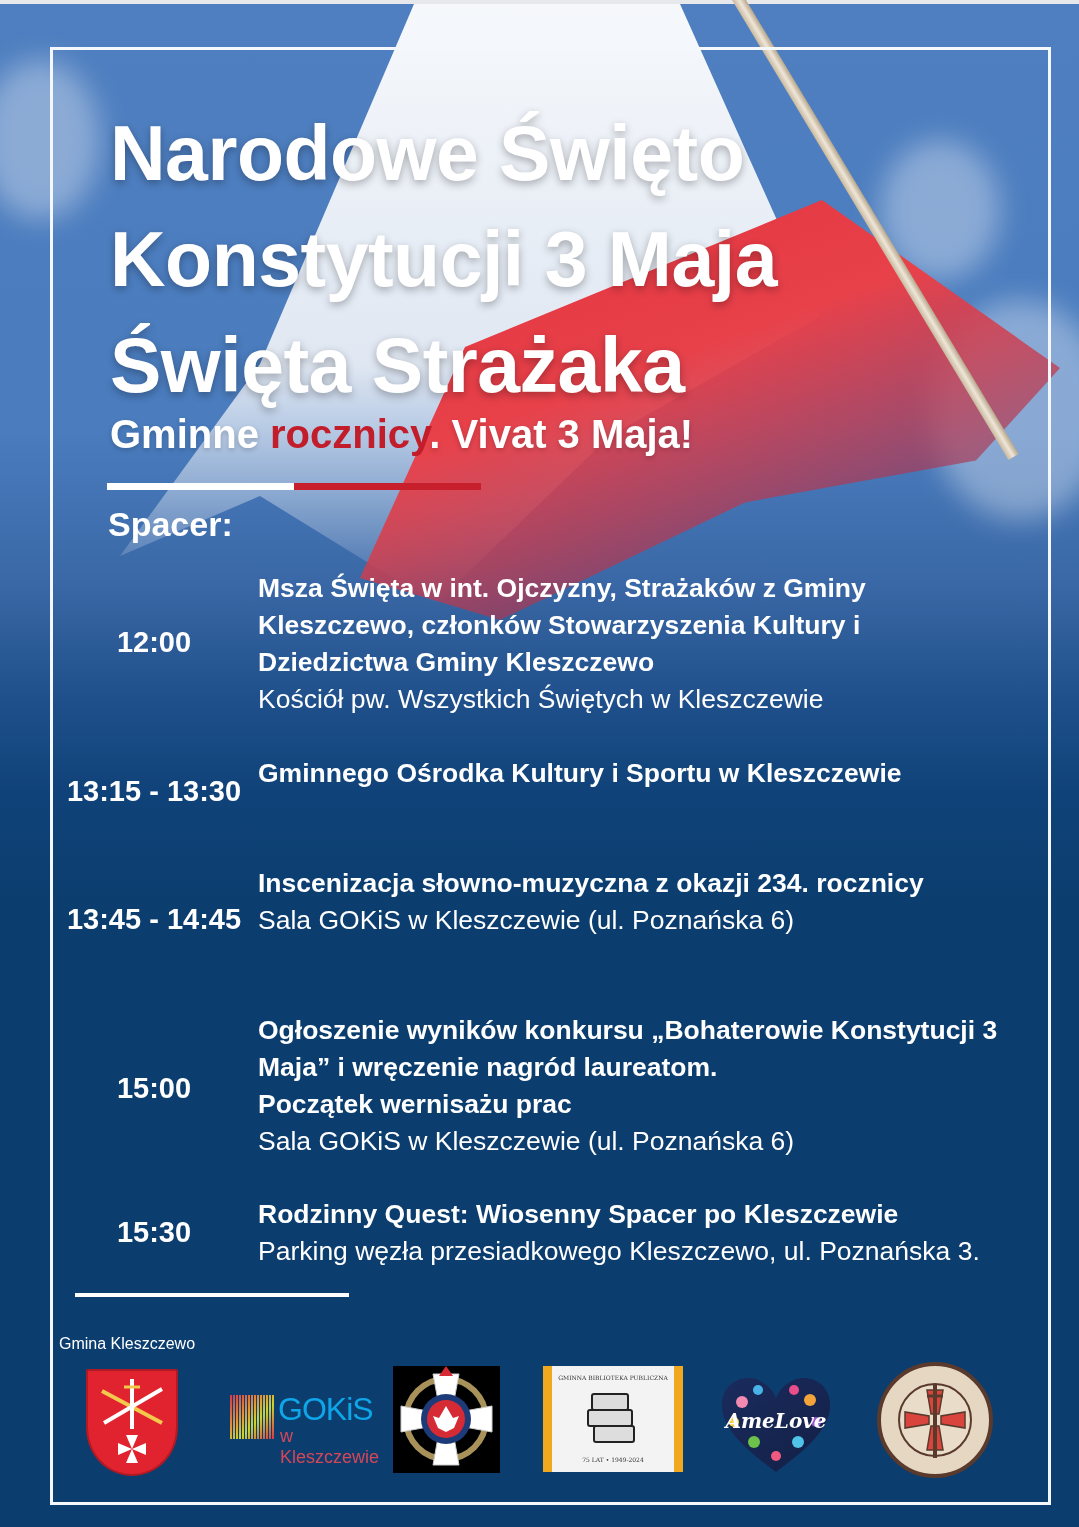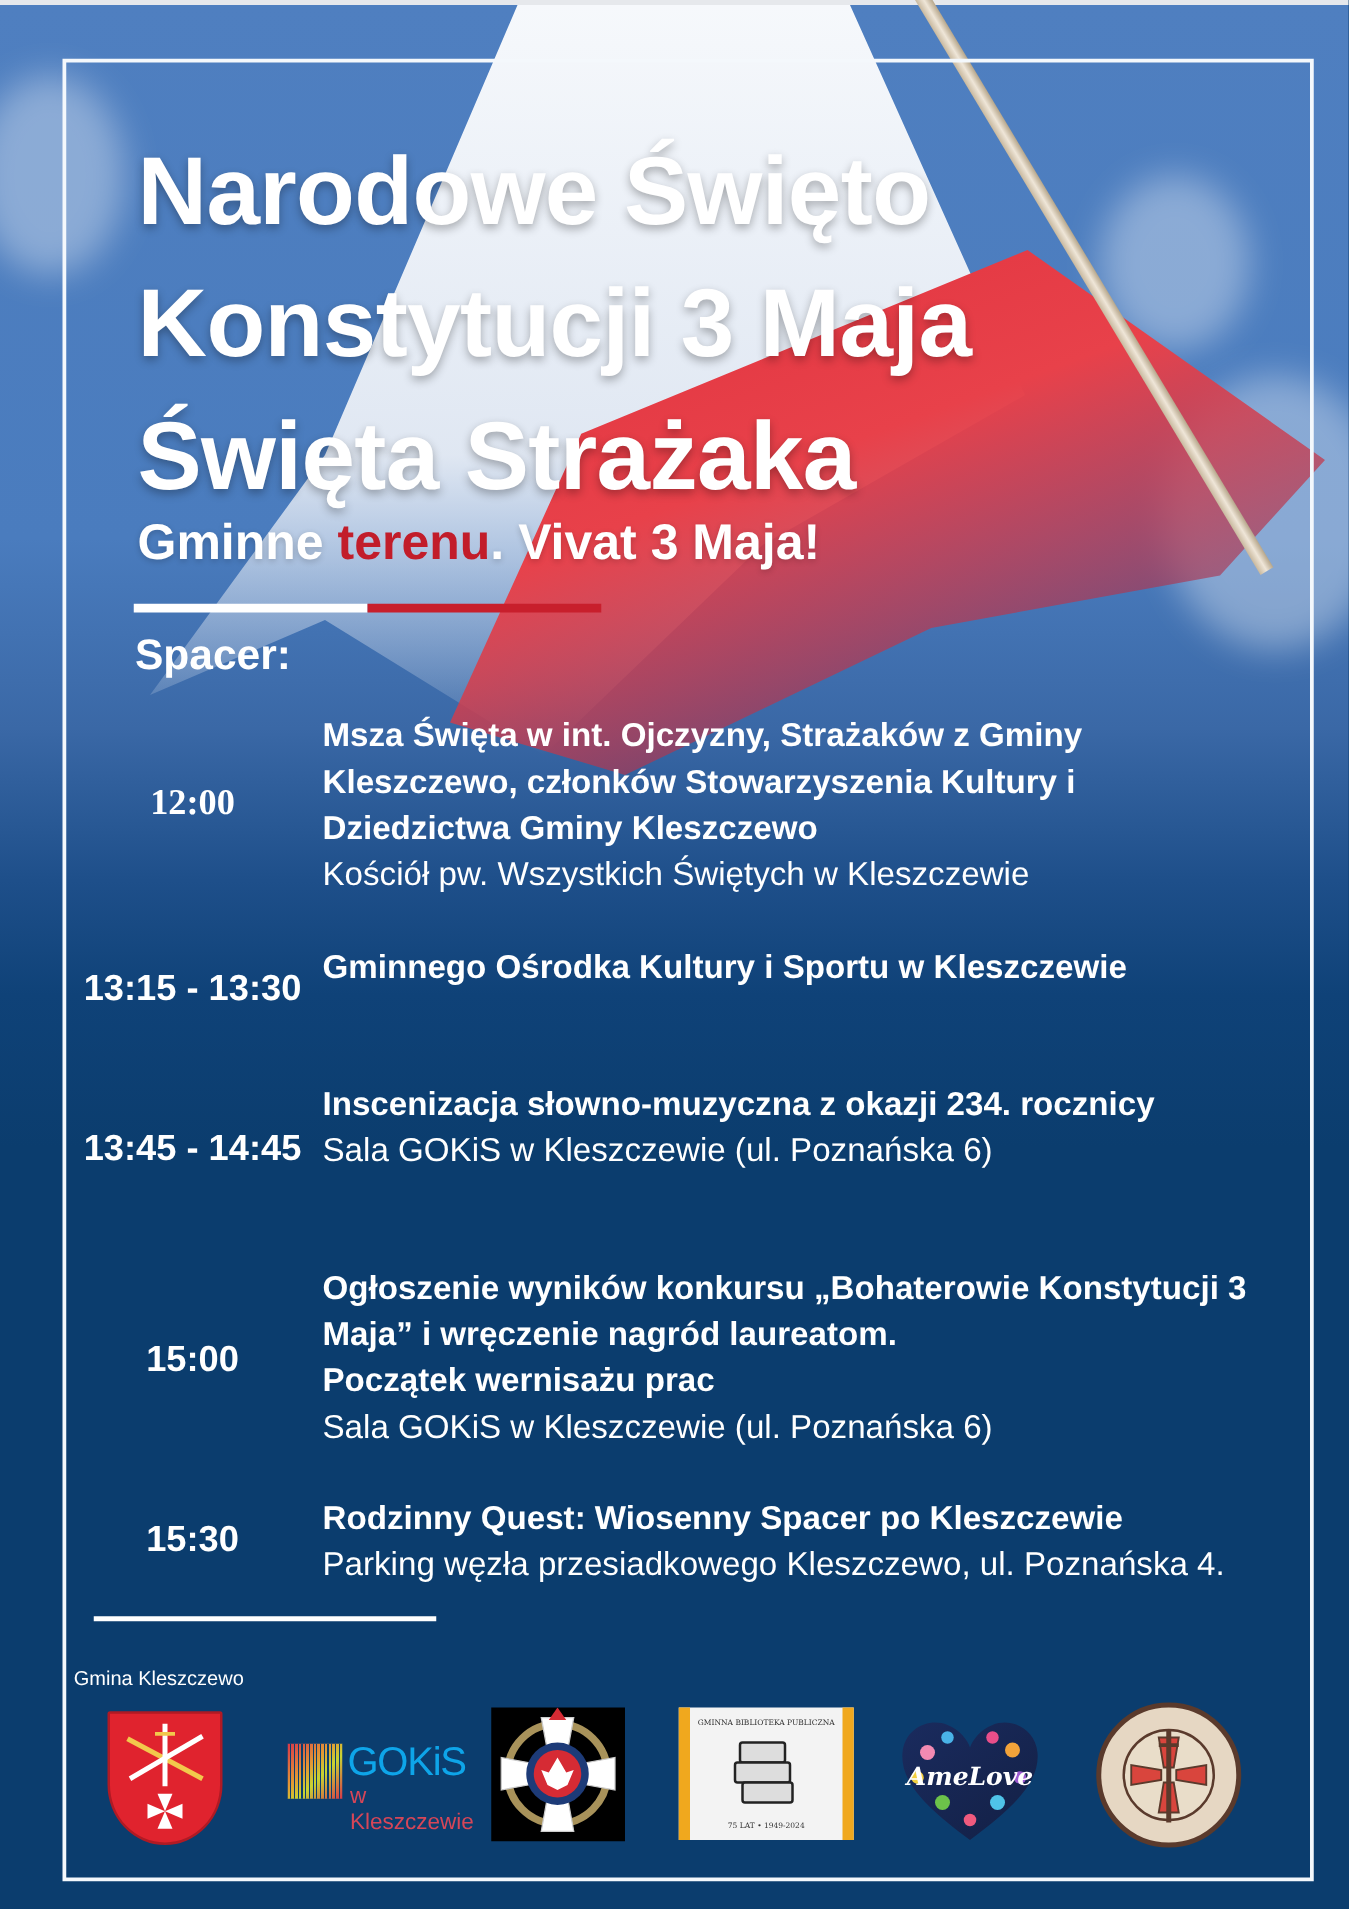--- a/index.html
+++ b/index.html
@@ -63,33 +63,33 @@
 <div class="pole"></div>
 
 <div class="frame"></div>
 
 <h1 class="title">
   <span style="display:block">Narodowe Święto</span>
   <span style="display:block">Konstytucji 3 Maja</span>
   <span style="display:block">Święta Strażaka</span>
 </h1>
 
-<p class="subtitle"><span>Gminne </span><span class="accent">terenu</span><span>. Vivat 3 Maja!</span></p>
+<p class="subtitle"><span>Gminne </span><span class="accent">rocznicy</span><span>. Vivat 3 Maja!</span></p>
 
 <div class="divider">
   <div class="w"></div>
   <div class="r"></div>
 </div>
 
 <p class="program-label">Spacer:</p>
 
 <div class="events">
 
   <div class="event" style="top:0;">
-    <div class="time" style="top:56px;font-family:Liberation Serif, serif;">12:00</div>
+    <div class="time" style="top:56px;">12:00</div>
     <div class="desc" style="top:0;">
       <span class="main">Msza Święta w int. Ojczyzny, Strażaków z Gminy</span>
       <span class="main">Kleszczewo, członków Stowarzyszenia Kultury i</span>
       <span class="main">Dziedzictwa Gminy Kleszczewo</span>
       <span class="loc">Kościół pw. Wszystkich Świętych w Kleszczewie</span>
     </div>
   </div>
 
   <div class="event" style="top:185px;">
     <div class="time" style="top:20px;">13:15 - 13:30</div>
@@ -113,21 +113,21 @@
       <span class="main">Maja” i wręczenie nagród laureatom.</span>
       <span class="main">Początek wernisażu prac</span>
       <span class="loc">Sala GOKiS w Kleszczewie  (ul. Poznańska 6)</span>
     </div>
   </div>
 
   <div class="event" style="top:626px;">
     <div class="time" style="top:20px;">15:30</div>
     <div class="desc" style="top:0;">
       <span class="main">Rodzinny Quest: Wiosenny Spacer po Kleszczewie</span>
-      <span class="loc">Parking węzła przesiadkowego Kleszczewo, ul. Poznańska 4.</span>
+      <span class="loc">Parking węzła przesiadkowego Kleszczewo, ul. Poznańska 3.</span>
     </div>
   </div>
 </div>
 
 <div class="footline"></div>
 <div class="gmina">Gmina Kleszczewo</div>
 
 <div class="logo shield">
   <svg width="88" height="103" viewBox="0 0 88 103">
     <line x1="14" y1="20" x2="74" y2="52" stroke="#f2c94c" stroke-width="4"></line>

